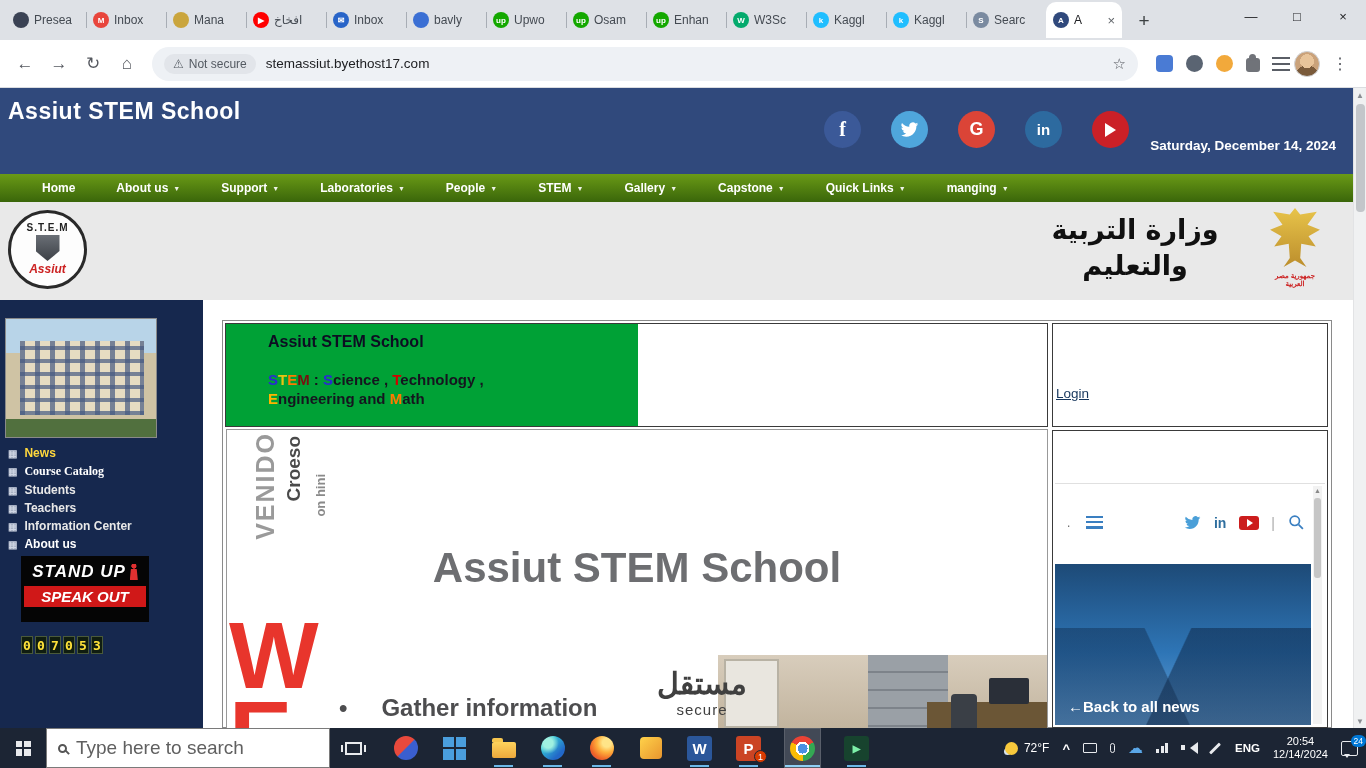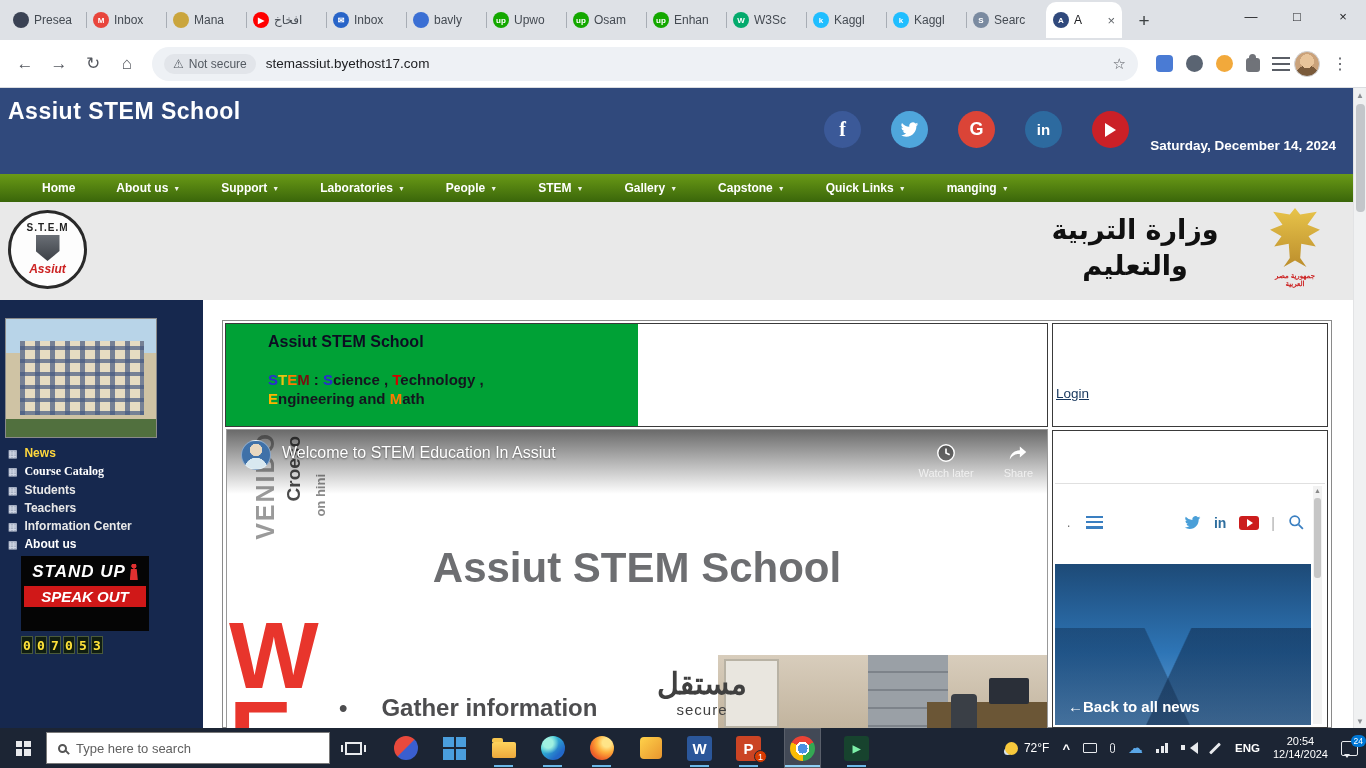--- a/index.html
+++ b/index.html
@@ -64,21 +64,21 @@
 .emblem-caption{font-size:7px;color:#c22;font-weight:bold;}
 
 
 .content{display:flex;height:428px;}
 .sidebar{width:203px;background:#16284e;flex:none;position:relative;}
 .school-photo{position:absolute;left:5px;top:18px;width:152px;height:120px;border:1px solid #8a8a8a;background:linear-gradient(#b8d4e8 0 34px,#cfc3a4 34px 100px,#51703e 100px);overflow:hidden;}
 .bld{position:absolute;left:14px;top:22px;width:124px;height:74px;background:#e6dcc2;background-image:repeating-linear-gradient(90deg,rgba(70,90,130,.7) 0 5px,transparent 5px 15px),repeating-linear-gradient(0deg,rgba(70,90,130,.7) 0 4px,transparent 4px 13px);}
 .side-menu{position:absolute;left:0;top:144px;width:100%;}
 .side-item{display:flex;align-items:center;gap:7px;padding:2px 8px;font-size:12px;font-weight:bold;cursor:pointer;}
 .side-ic{color:#cfd6e4;font-size:10px;}
-.poster{position:absolute;left:21px;top:256px;width:128px;background:#050505;text-align:center;padding:6px 3px 24px;}
+.poster{position:absolute;left:21px;top:256px;width:128px;background:#050505;text-align:center;padding:6px 3px 15px;}
 .poster-1{color:#fff;font-size:17px;font-weight:bold;font-style:italic;letter-spacing:1px;display:flex;align-items:center;justify-content:center;gap:4px;}
 .fig{display:inline-block;width:8px;height:16px;background:radial-gradient(circle at 50% 12%,#e03030 0 2.5px,transparent 3px),linear-gradient(transparent 5px,#e03030 5px);clip-path:polygon(20% 0,80% 0,100% 100%,0 100%);}
 .poster-2{margin-top:4px;background:#d01818;color:#fff;font-size:15px;font-weight:bold;font-style:italic;padding:2px 0;}
 .counter{position:absolute;left:21px;top:336px;display:flex;gap:2px;}
 .digit{width:12px;height:18px;background:#101d10;color:#ffe23a;border:1px solid #4a5a3a;font-family:"DejaVu Sans Mono",monospace;font-size:13px;font-weight:bold;display:flex;align-items:center;justify-content:center;}
 
 .main{flex:1;position:relative;background:#fff;}
 .outer-frame{position:absolute;left:19px;top:20px;width:1110px;height:408px;border:1px solid #8a8a8a;}
 .banner-box{position:absolute;left:22px;top:23px;width:823px;height:104px;border:1px solid #3a3a3a;background:#fff;}
 .banner-green{width:412px;height:100%;background:#00a136;padding:9px 0 0 42px;}
@@ -136,21 +136,21 @@
 .page-scrollbar{position:absolute;right:0;top:88px;width:13px;height:640px;background:#f0f1f2;border-left:1px solid #e2e3e5;z-index:8;}
 .sb-arrow{height:14px;display:flex;align-items:center;justify-content:center;font-size:8px;color:#8a8d92;}
 .sb-arrow.down{position:absolute;bottom:0;left:0;right:0;}
 .sb-thumb{position:absolute;left:2px;top:16px;width:9px;height:108px;background:#c3c6ca;border-radius:4px;}
 
 
 .taskbar{position:absolute;left:0;bottom:0;width:1366px;height:40px;background:#1c2534;display:flex;align-items:center;z-index:20;color:#fff;}
 .start{width:46px;height:40px;display:flex;align-items:center;justify-content:center;cursor:pointer;}
 .win-logo{width:15px;height:15px;display:grid;grid-template-columns:1fr 1fr;grid-template-rows:1fr 1fr;gap:1.5px;}
 .win-logo span{background:#e8eaed;}
-.tb-search{width:284px;height:32px;background:#fff;border:1px solid #7a7a7a;display:flex;align-items:center;gap:9px;padding:0 11px;color:#606060;font-size:13px;cursor:text;}
+.tb-search{width:284px;height:40px;background:#fff;border:1px solid #7a7a7a;display:flex;align-items:center;gap:9px;padding:0 11px;color:#606060;font-size:19px;cursor:text;}
 .mag{width:9px;height:9px;border:2px solid #555;border-radius:50%;position:relative;flex:none;}
 .mag::after{content:"";position:absolute;width:6px;height:2px;background:#555;transform:rotate(45deg);right:-5px;bottom:-2px;}
 .task-view{width:46px;height:40px;display:flex;align-items:center;justify-content:center;cursor:pointer;}
 .tv-ic{width:17px;height:13px;border:2px solid #e8eaed;position:relative;}
 .tv-ic::before{content:"";position:absolute;left:-6px;top:1px;width:2px;height:7px;background:#e8eaed;}
 .tv-ic::after{content:"";position:absolute;right:-6px;top:1px;width:2px;height:7px;background:#e8eaed;}
 .tb-apps{display:flex;align-items:center;gap:22px;margin-left:16px;height:40px;}
 .app{width:27px;height:40px;position:relative;display:flex;align-items:center;justify-content:center;cursor:pointer;}
 .app.active{background:rgba(255,255,255,.17);box-shadow:inset 0 0 0 1px rgba(255,255,255,.12);width:37px;}
 .app-underline{position:absolute;bottom:1px;left:4px;right:4px;height:2.5px;background:#6cb8e8;}
@@ -448,39 +448,20 @@
             <div class="of-cabinet"></div>
             <div class="of-desk"></div>
             <div class="of-monitor"></div>
             <div class="of-chair"></div>
           </div>
           <div class="watermark">
             <div class="wm-ar">مستقل</div>
             <div class="wm-en">secure</div>
           </div>
         </div>
-        <div class="vid-head">
-          <span class="vid-avatar"></span>
-          <div class="vid-title">Welcome to STEM Education In Assiut</div>
-          <div class="vid-actions">
-            <div class="vid-action">
-              <svg viewBox="0 0 24 24" width="22" height="22">
-                  <circle cx="12" cy="12" r="9" fill="rgba(30,30,30,.5)" stroke="#fff" stroke-width="1.6"></circle>
-                  <path d="M12 7v5l4 2" fill="none" stroke="#fff" stroke-width="1.8"></path>
-                </svg>
-              <span>Watch later</span>
-            </div>
-            <div class="vid-action">
-              <svg viewBox="0 0 24 24" width="22" height="22">
-                  <path d="M14 5l7 6-7 6v-4C8.5 13 5.5 15 3 19c.5-6 4.5-9.5 11-10V5z" fill="#fff"></path>
-                </svg>
-              <span>Share</span>
-            </div>
-          </div>
-        </div>
       </div>
 
       <div class="widget-box">
         <div class="widget-icons">
           <span class="w-dot">.</span>
           <span class="burger"></span>
           <span class="w-spacer"></span>
           <span class="w-ic">
             <svg viewBox="0 0 24 24" width="17" height="17" fill="#4a9fd8">
                 <path d="M23 5.1c-.8.4-1.7.6-2.6.8a4.5 4.5 0 0 0 2-2.5c-.9.5-1.9.9-2.9 1.1a4.5 4.5 0 0 0-7.7 4.1A12.8 12.8 0 0 1 2.5 3.9a4.5 4.5 0 0 0 1.4 6 4.4 4.4 0 0 1-2-.5v.1a4.5 4.5 0 0 0 3.6 4.4 4.6 4.6 0 0 1-2 .1 4.5 4.5 0 0 0 4.2 3.1A9 9 0 0 1 1 19.1a12.7 12.7 0 0 0 6.9 2c8.3 0 12.8-6.9 12.8-12.8v-.6c.9-.6 1.6-1.4 2.3-2.6z"></path>

